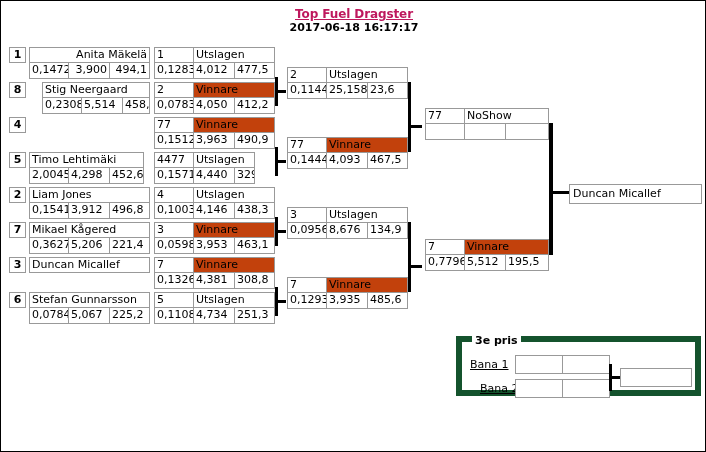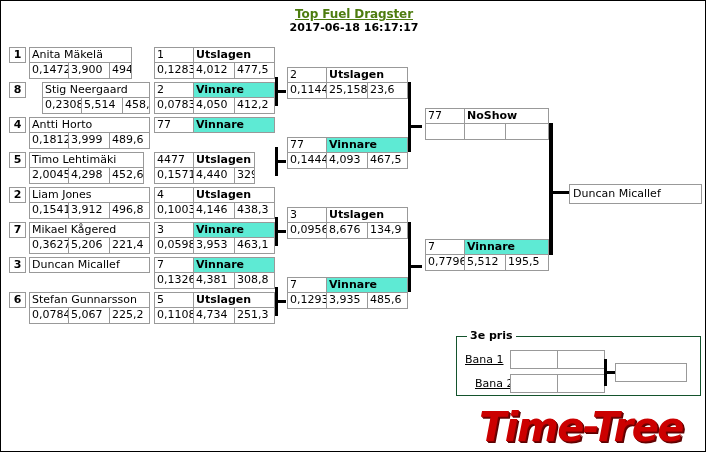--- a/index.html
+++ b/index.html
@@ -22,21 +22,21 @@
   #title-block {
     position: absolute;
     left: 0;
     top: 6px;
     width: 706px;
     text-align: center;
   }
   #tournament-title {
     font-size: 12px;
     font-weight: bold;
-    color: #4d7c0f;
+    color: #be185d;
     text-decoration: underline;
     line-height: 14px;
     letter-spacing: -0.1px;
   }
   #tournament-datetime {
     font-size: 11px;
     font-weight: bold;
     color: #000;
     line-height: 13px;
   }
@@ -76,22 +76,22 @@
     padding: 0 2px;
     overflow: hidden;
     white-space: nowrap;
   }
   .entry .row2 .cell { border-top: none; }
   .entry .row1 .cell + .cell { border-left: none; }
   .entry .row2 .cell + .cell { border-left: none; }
 
   .cell.lane { width: 40px; }
   .cell.name { flex: 1; }
-  .cell.status { flex: 1; font-weight: bold; }
-  .cell.status.win { background: #5eead4; }
+  .cell.status { flex: 1; font-weight: normal; }
+  .cell.status.win { background: #c2410c; }
   .cell.rt  { width: 40px; }
   .cell.et  { width: 41px; }
   .cell.sp  { flex: 1; }
 
   
   .entry.r1 .cell.name { width: 100%; }
 
   
   .conn {
     position: absolute;
@@ -111,21 +111,21 @@
     white-space: nowrap;
   }
 
   
   #third-prize {
     position: absolute;
     left: 455px;
     top: 335px;
     width: 245px;
     height: 60px;
-    border: 1px solid #14532d;
+    border: 6px solid #14532d;
     box-sizing: border-box;
   }
   #third-prize-legend {
     position: absolute;
     left: 10px;
     top: -8px;
     background: #ffffff;
     padding: 0 3px;
     font-size: 11px;
     font-weight: bold;
@@ -182,50 +182,40 @@
 
   <div class="seed-box" style="left:8px;  top:46px;">1</div>
   <div class="seed-box" style="left:8px;  top:81px;">8</div>
   <div class="seed-box" style="left:8px;  top:116px;">4</div>
   <div class="seed-box" style="left:8px;  top:151px;">5</div>
   <div class="seed-box" style="left:8px;  top:186px;">2</div>
   <div class="seed-box" style="left:8px;  top:221px;">7</div>
   <div class="seed-box" style="left:8px;  top:256px;">3</div>
   <div class="seed-box" style="left:8px;  top:291px;">6</div>
 
-  <div class="entry r1" style="left:28px; top:46px; width:103px;">
+  <div class="entry r1" style="left:28px; top:46px; width:121px;text-align:right;">
     <div class="row1">
         <div class="cell name">Anita Mäkelä</div>
       </div>
     <div class="row2">
       <div class="cell rt">0,1472</div>
       <div class="cell et">3,900</div>
       <div class="cell sp">494,1</div>
     </div>
   </div>
   <div class="entry r1" style="left:28px; top:81px; width:121px;padding-left:13px;">
     <div class="row1">
         <div class="cell name">Stig Neergaard</div>
       </div>
     <div class="row2">
       <div class="cell rt">0,2308</div>
       <div class="cell et">5,514</div>
       <div class="cell sp">458,4</div>
     </div>
   </div>
-  <div class="entry r1" style="left:28px; top:116px; width:121px;">
-    <div class="row1">
-        <div class="cell name">Antti Horto</div>
-      </div>
-    <div class="row2">
-      <div class="cell rt">0,1812</div>
-      <div class="cell et">3,999</div>
-      <div class="cell sp">489,6</div>
-    </div>
-  </div>
   <div class="entry r1" style="left:28px; top:151px; width:115px;">
     <div class="row1">
         <div class="cell name">Timo Lehtimäki</div>
       </div>
     <div class="row2">
       <div class="cell rt">2,0045</div>
       <div class="cell et">4,298</div>
       <div class="cell sp">452,6</div>
     </div>
   </div>
@@ -284,20 +274,25 @@
     <div class="row2">
       <div class="cell rt">0,0783</div>
       <div class="cell et">4,050</div>
       <div class="cell sp">412,2</div>
     </div>
   </div>
   <div class="entry" style="left:153px; top:116px; width:121px;">
     <div class="row1">
       <div class="cell lane">77</div>
       <div class="cell status win">Vinnare</div>
+    </div>
+    <div class="row2">
+      <div class="cell rt">0,1512</div>
+      <div class="cell et">3,963</div>
+      <div class="cell sp">490,9</div>
     </div>
   </div>
   <div class="entry" style="left:153px; top:151px; width:101px;">
     <div class="row1">
       <div class="cell lane">4477</div>
       <div class="cell status">Utslagen</div>
     </div>
     <div class="row2">
       <div class="cell rt">0,1571</div>
       <div class="cell et">4,440</div>
@@ -446,15 +441,14 @@
     <div class="tp-cell" style="left:100px; top:13px; width:48px; height:19px;"></div>
     <div class="tp-cell" style="left:53px; top:37px; width:48px; height:19px;"></div>
     <div class="tp-cell" style="left:100px; top:37px; width:48px; height:19px;"></div>
 
     <div class="conn" style="left:147px; top:22px; width:3px; height:27px;"></div>
     <div class="conn" style="left:147px; top:34px; width:12px; height:3px;"></div>
 
     <div id="tp-result" style="left:158px; top:26px; width:72px; height:19px;"></div>
   </div>
 
-  <div id="logo">Time-Tree</div>
 
 </div>
 
 </body></html>

